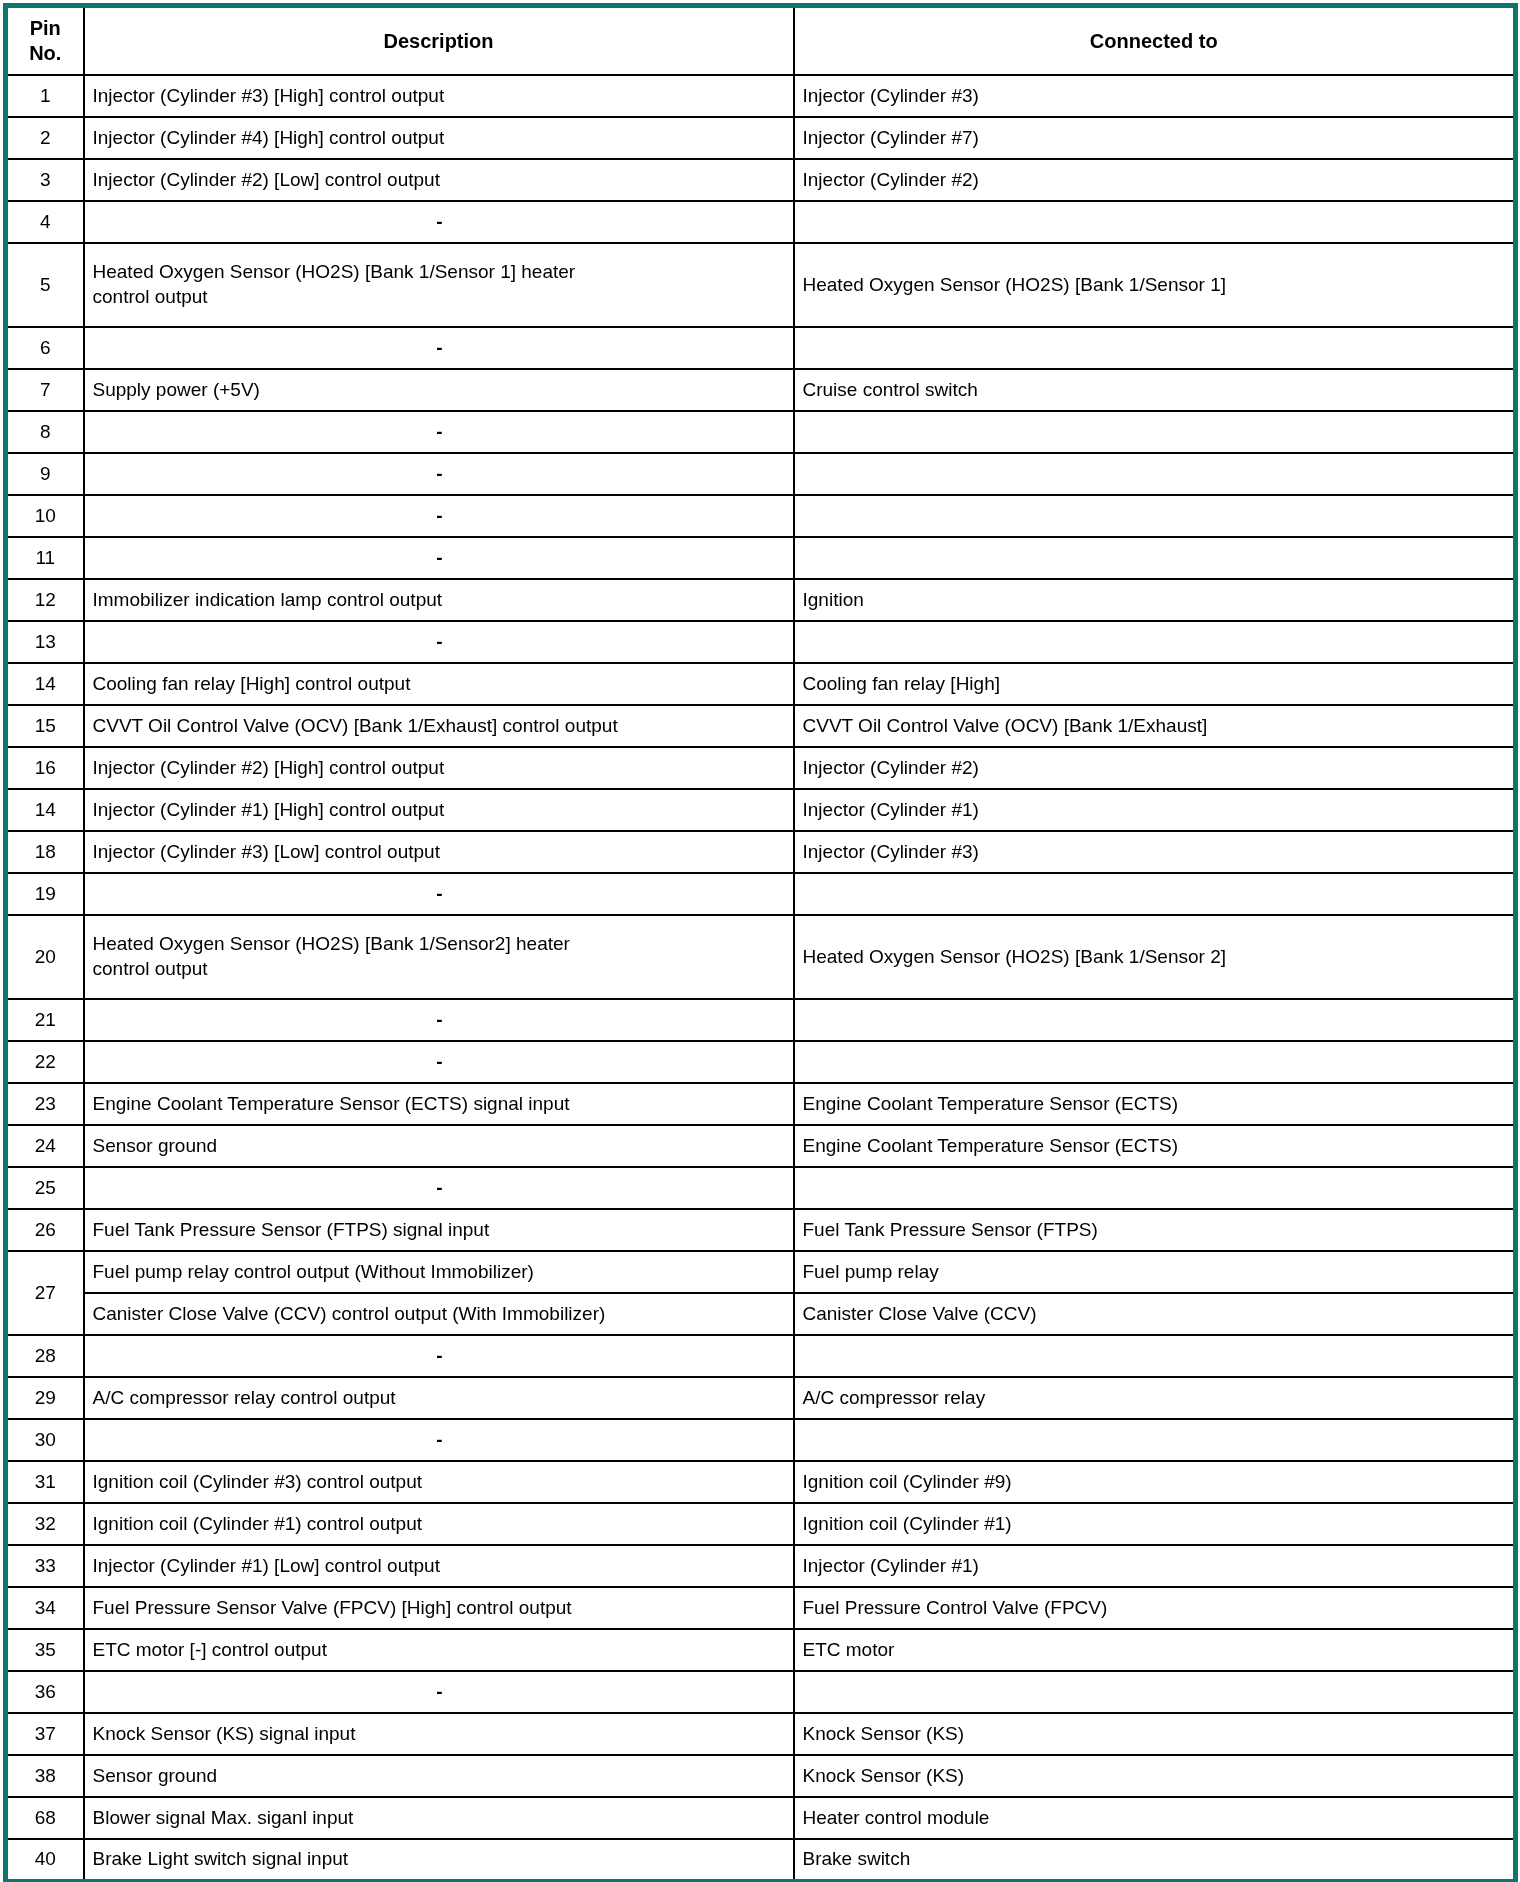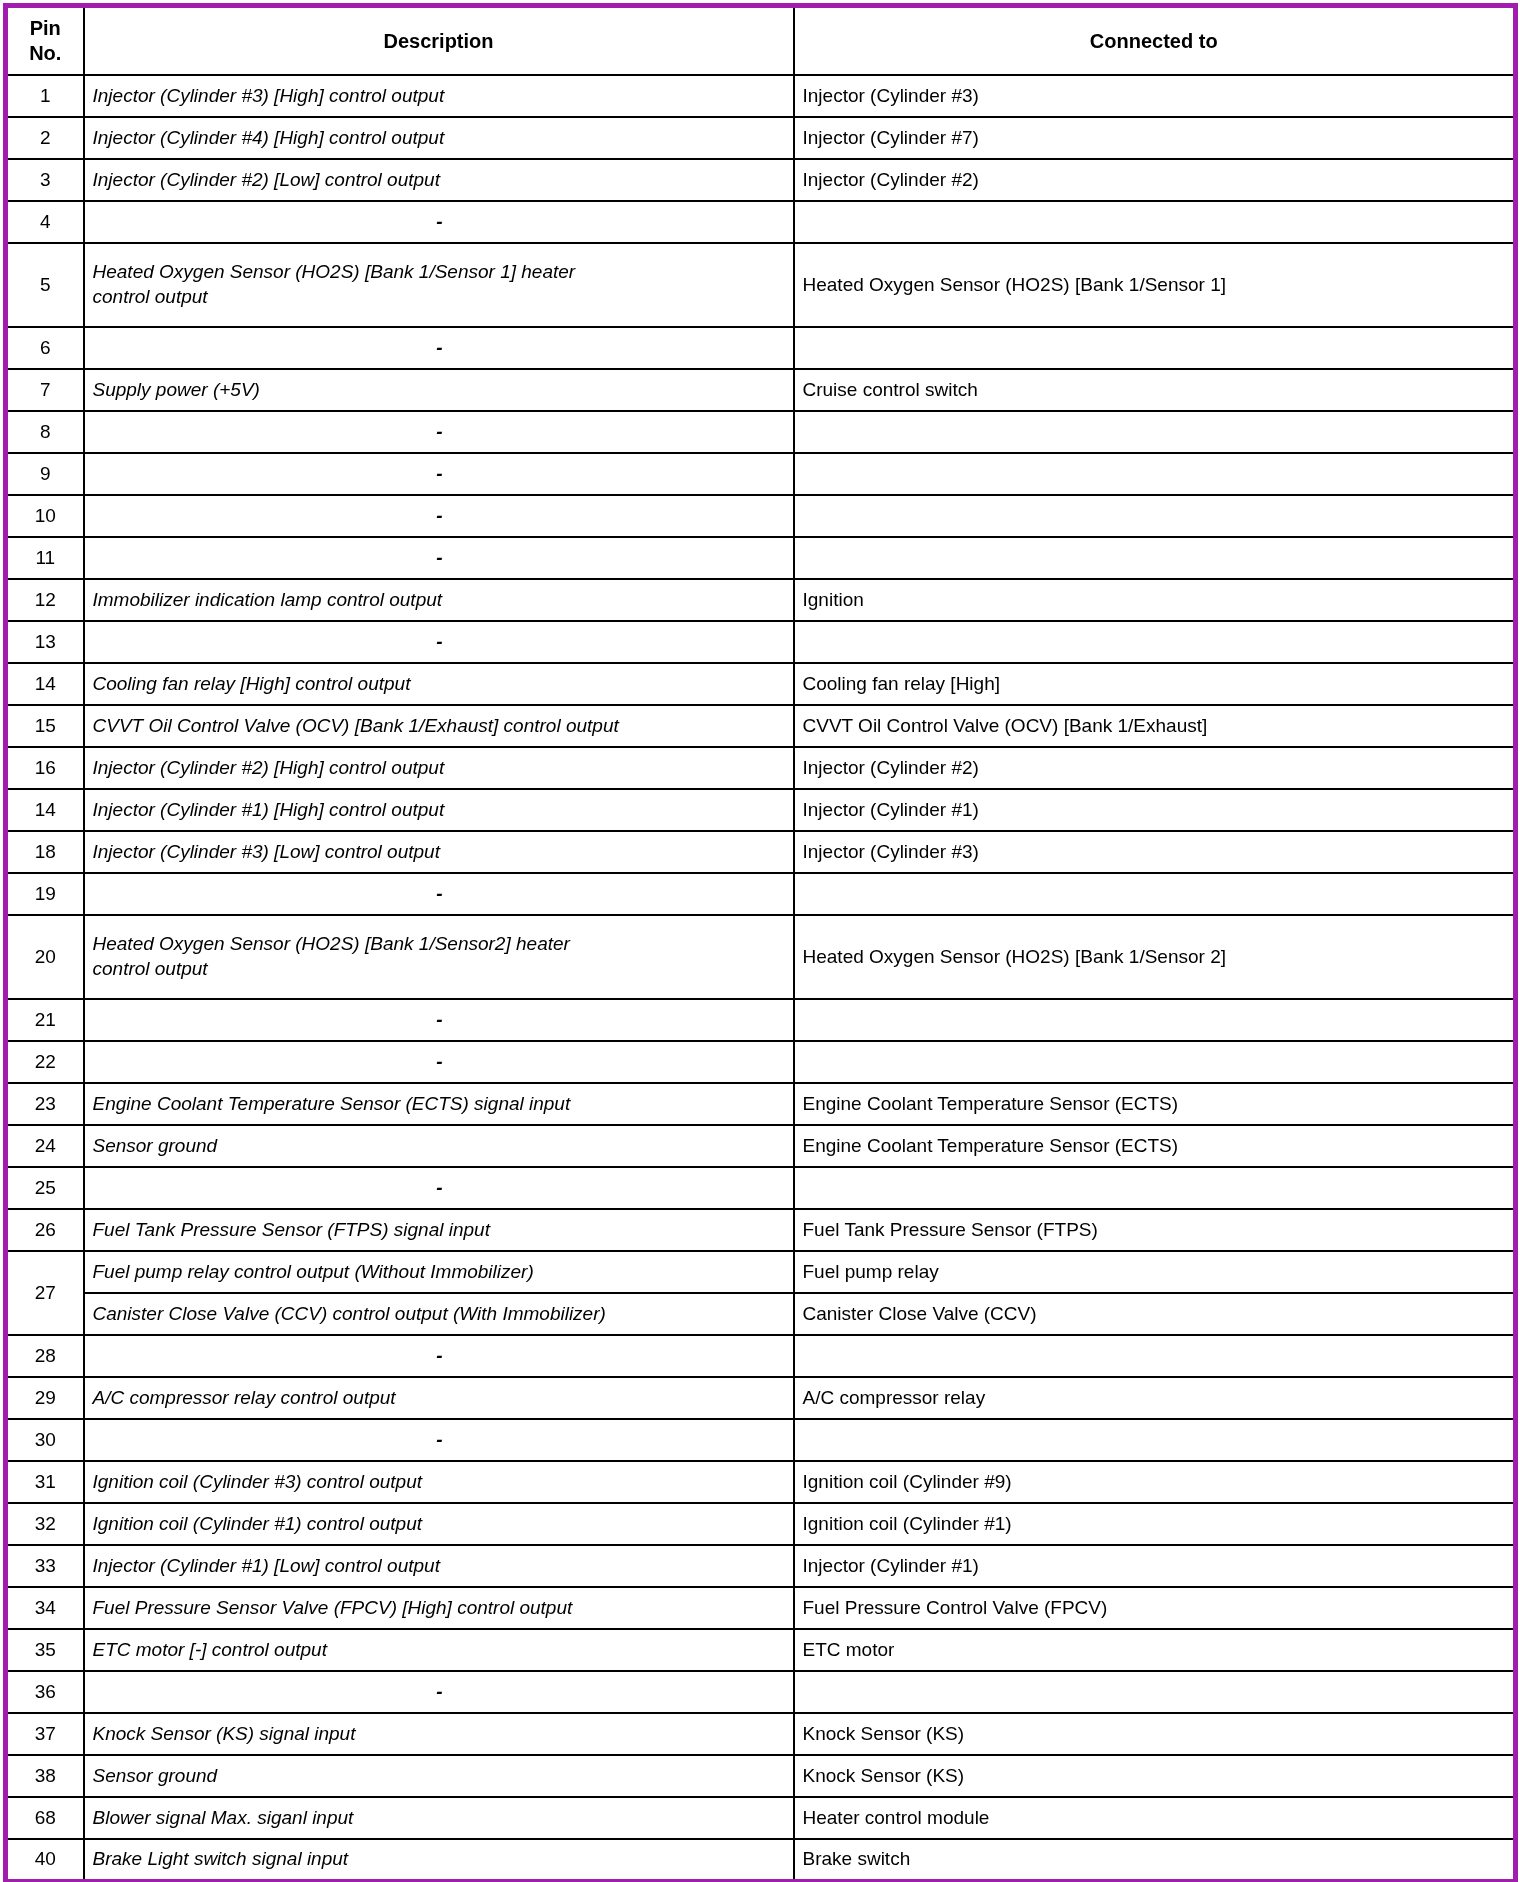--- a/index.html
+++ b/index.html
@@ -9,21 +9,21 @@
   }
   body {
     padding: 3px;
     font-family: "Liberation Sans", sans-serif;
     color: #000000;
   }
   table.pinout {
     border-collapse: collapse;
     table-layout: fixed;
     width: 1510px;
-    border: 5px solid #a21caf;
+    border: 5px solid #0f766e;
   }
   th, td {
     border: 2px solid #000000;
     vertical-align: middle;
     overflow: hidden;
   }
   th {
     font-size: 20px;
     font-weight: bold;
     text-align: center;
@@ -35,21 +35,20 @@
     font-size: 19px;
     line-height: 1.3;
     padding: 2px 6px 2px 8px;
   }
   td.pin {
     text-align: center;
     padding: 2px 2px;
   }
   td.desc {
     white-space: pre-line;
-    font-style: italic;
   }
   td.desc.dash {
     text-align: center;
     white-space: normal;
     font-weight: bold;
   }
   tr.row-single { height: 42px; }
   tr.row-tall   { height: 84px; }
 </style>
 </head>

